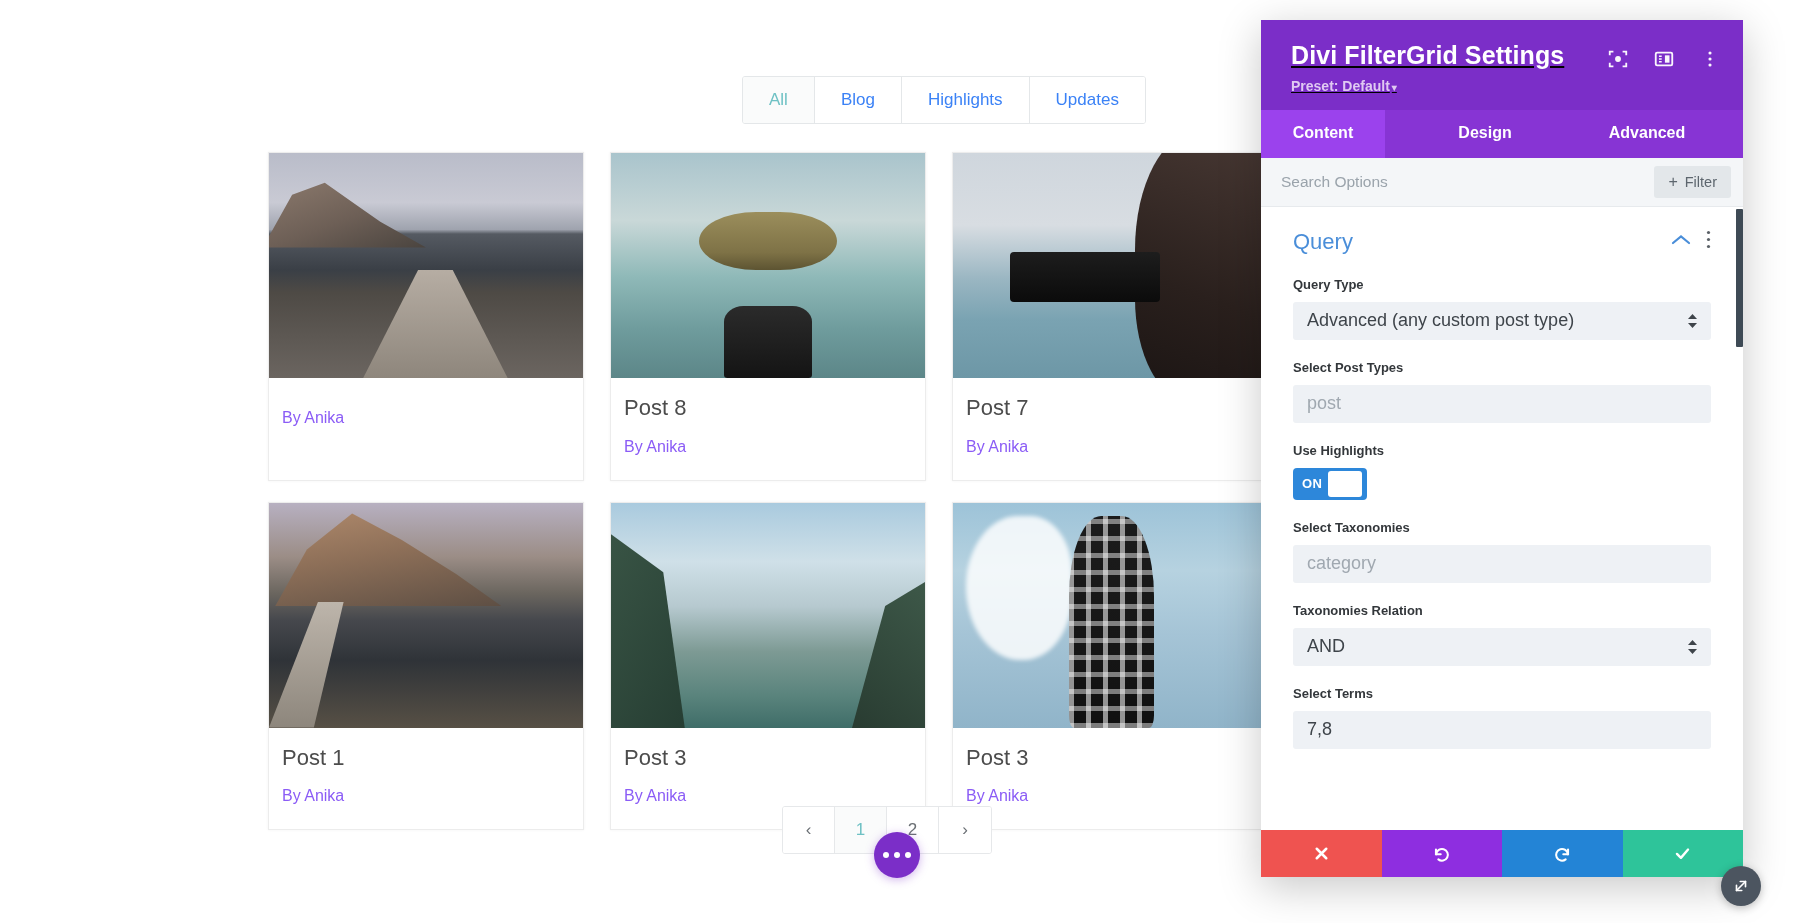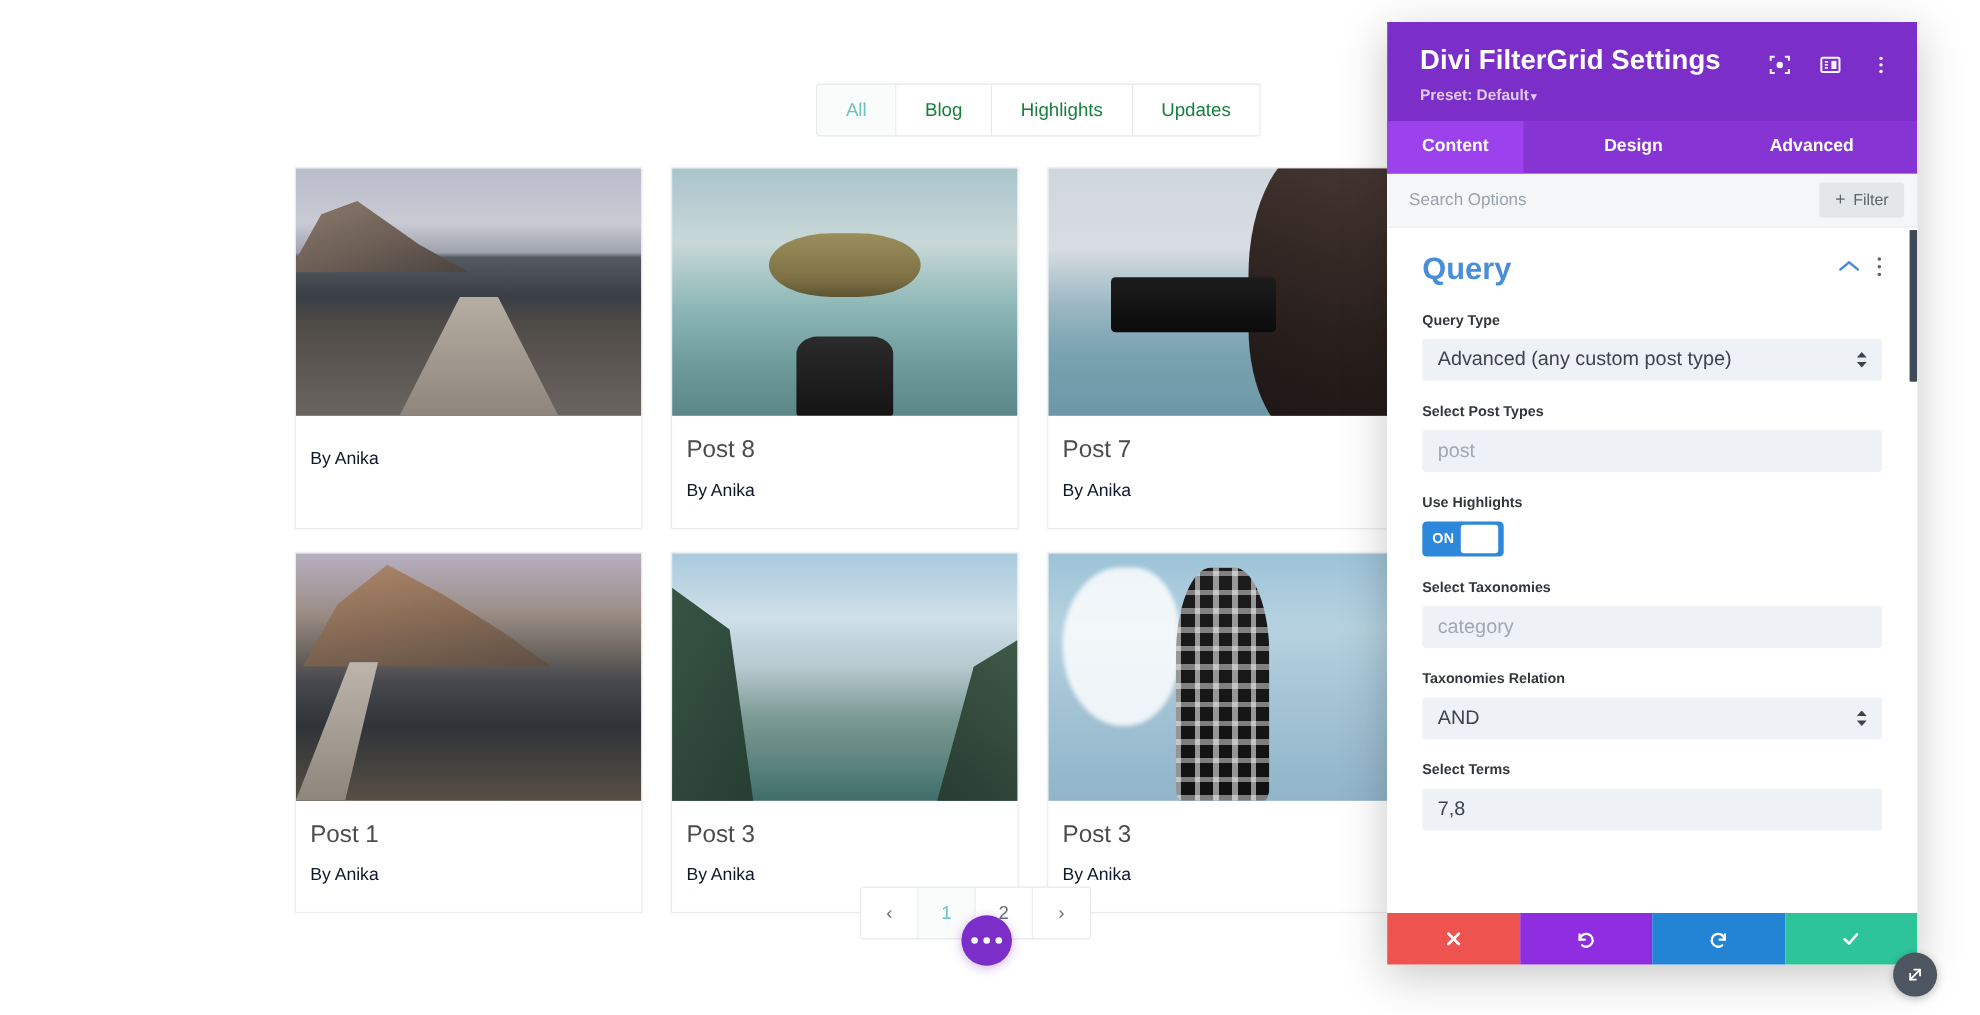--- a/index.html
+++ b/index.html
@@ -19,21 +19,21 @@
     left: 742px; top: 76px;
     display: flex;
     border: 1px solid #e4e7e9;
     border-radius: 3px;
     overflow: hidden;
     background: #fff;
   }
   .filter-tab {
     padding: 13px 26px;
     font-size: 17px;
-    color: #15803d;
+    color: #3b82f6;
     border-right: 1px solid #e4e7e9;
     background: #fff;
     cursor: pointer;
     line-height: 1.2;
     white-space: nowrap;
   }
   .filter-tab:last-child { border-right: none; }
   .filter-tab.active { color: #6ec1c4; background: #fafbfb; }
 
   .grid {
@@ -45,21 +45,21 @@
   .card {
     width: 316px;
     background: #fff;
     border: 1px solid #ececec;
     box-shadow: 0 0 3px rgba(0,0,0,0.05);
     overflow: hidden;
   }
   .card-img { width: 100%; height: 225px; position: relative; overflow: hidden; }
   .card-body { padding: 16px 13px 24px 13px; }
   .card-title { font-size: 22px; color: #4c4c4c; font-weight: 400; line-height: 1.3; }
-  .card-author { margin-top: 15px; font-size: 16px; color: #0f172a; }
+  .card-author { margin-top: 15px; font-size: 16px; color: #8b5cf6; }
 
   
   .img-pier {
     background:
       linear-gradient(180deg, #b9bcc9 0%, #c9cad4 22%, #9fa3ae 34%, #555a62 36%, #3a3f46 52%, #4e4a45 62%, #6b6560 100%);
   }
   .img-pier::before {
     content:""; position:absolute; left:-2%; top:12%; width:52%; height:30%;
     background: linear-gradient(160deg, #8d7b6e 0%, #6d5f56 55%, #4a443f 100%);
     clip-path: polygon(0% 100%, 18% 22%, 38% 4%, 58% 38%, 72% 62%, 100% 100%);
@@ -178,20 +178,21 @@
     background: #fff;
     box-shadow: 0 10px 40px rgba(0,0,0,0.22);
     display: flex; flex-direction: column;
     overflow: hidden;
   }
   .panel-header {
     background: #7b2ec8;
     padding: 22px 26px 16px 30px;
     position: relative;
     flex: 0 0 auto;
+    text-decoration: underline;
   }
   .panel-title {
     color: #fff; font-size: 25px; font-weight: bold;
     letter-spacing: .1px; line-height: 1.1;
   }
   .panel-preset {
     margin-top: 8px;
     color: #e0c9f2; font-size: 14px; font-weight: bold;
   }
   .panel-preset .caret { font-size: 10px; margin-left: 2px; }
@@ -242,21 +243,21 @@
     flex: 1 1 auto;
     overflow: hidden;
     position: relative;
     background: #fff;
     padding: 22px 32px 10px 32px;
   }
   .section-head {
     display: flex; align-items: center; justify-content: space-between;
     margin-bottom: 22px;
   }
-  .section-title { font-size: 28px; color: #4a8ed9; font-weight: 700; }
+  .section-title { font-size: 22px; color: #4a8ed9; font-weight: 400; }
   .section-actions { display: flex; align-items: center; gap: 14px; }
   .chev, .kebab { cursor: pointer; }
 
   .field { margin-bottom: 20px; }
   .field-label {
     font-size: 13px; color: #33373b; font-weight: bold;
     margin-bottom: 10px;
   }
   .control {
     background: #eef1f5;

